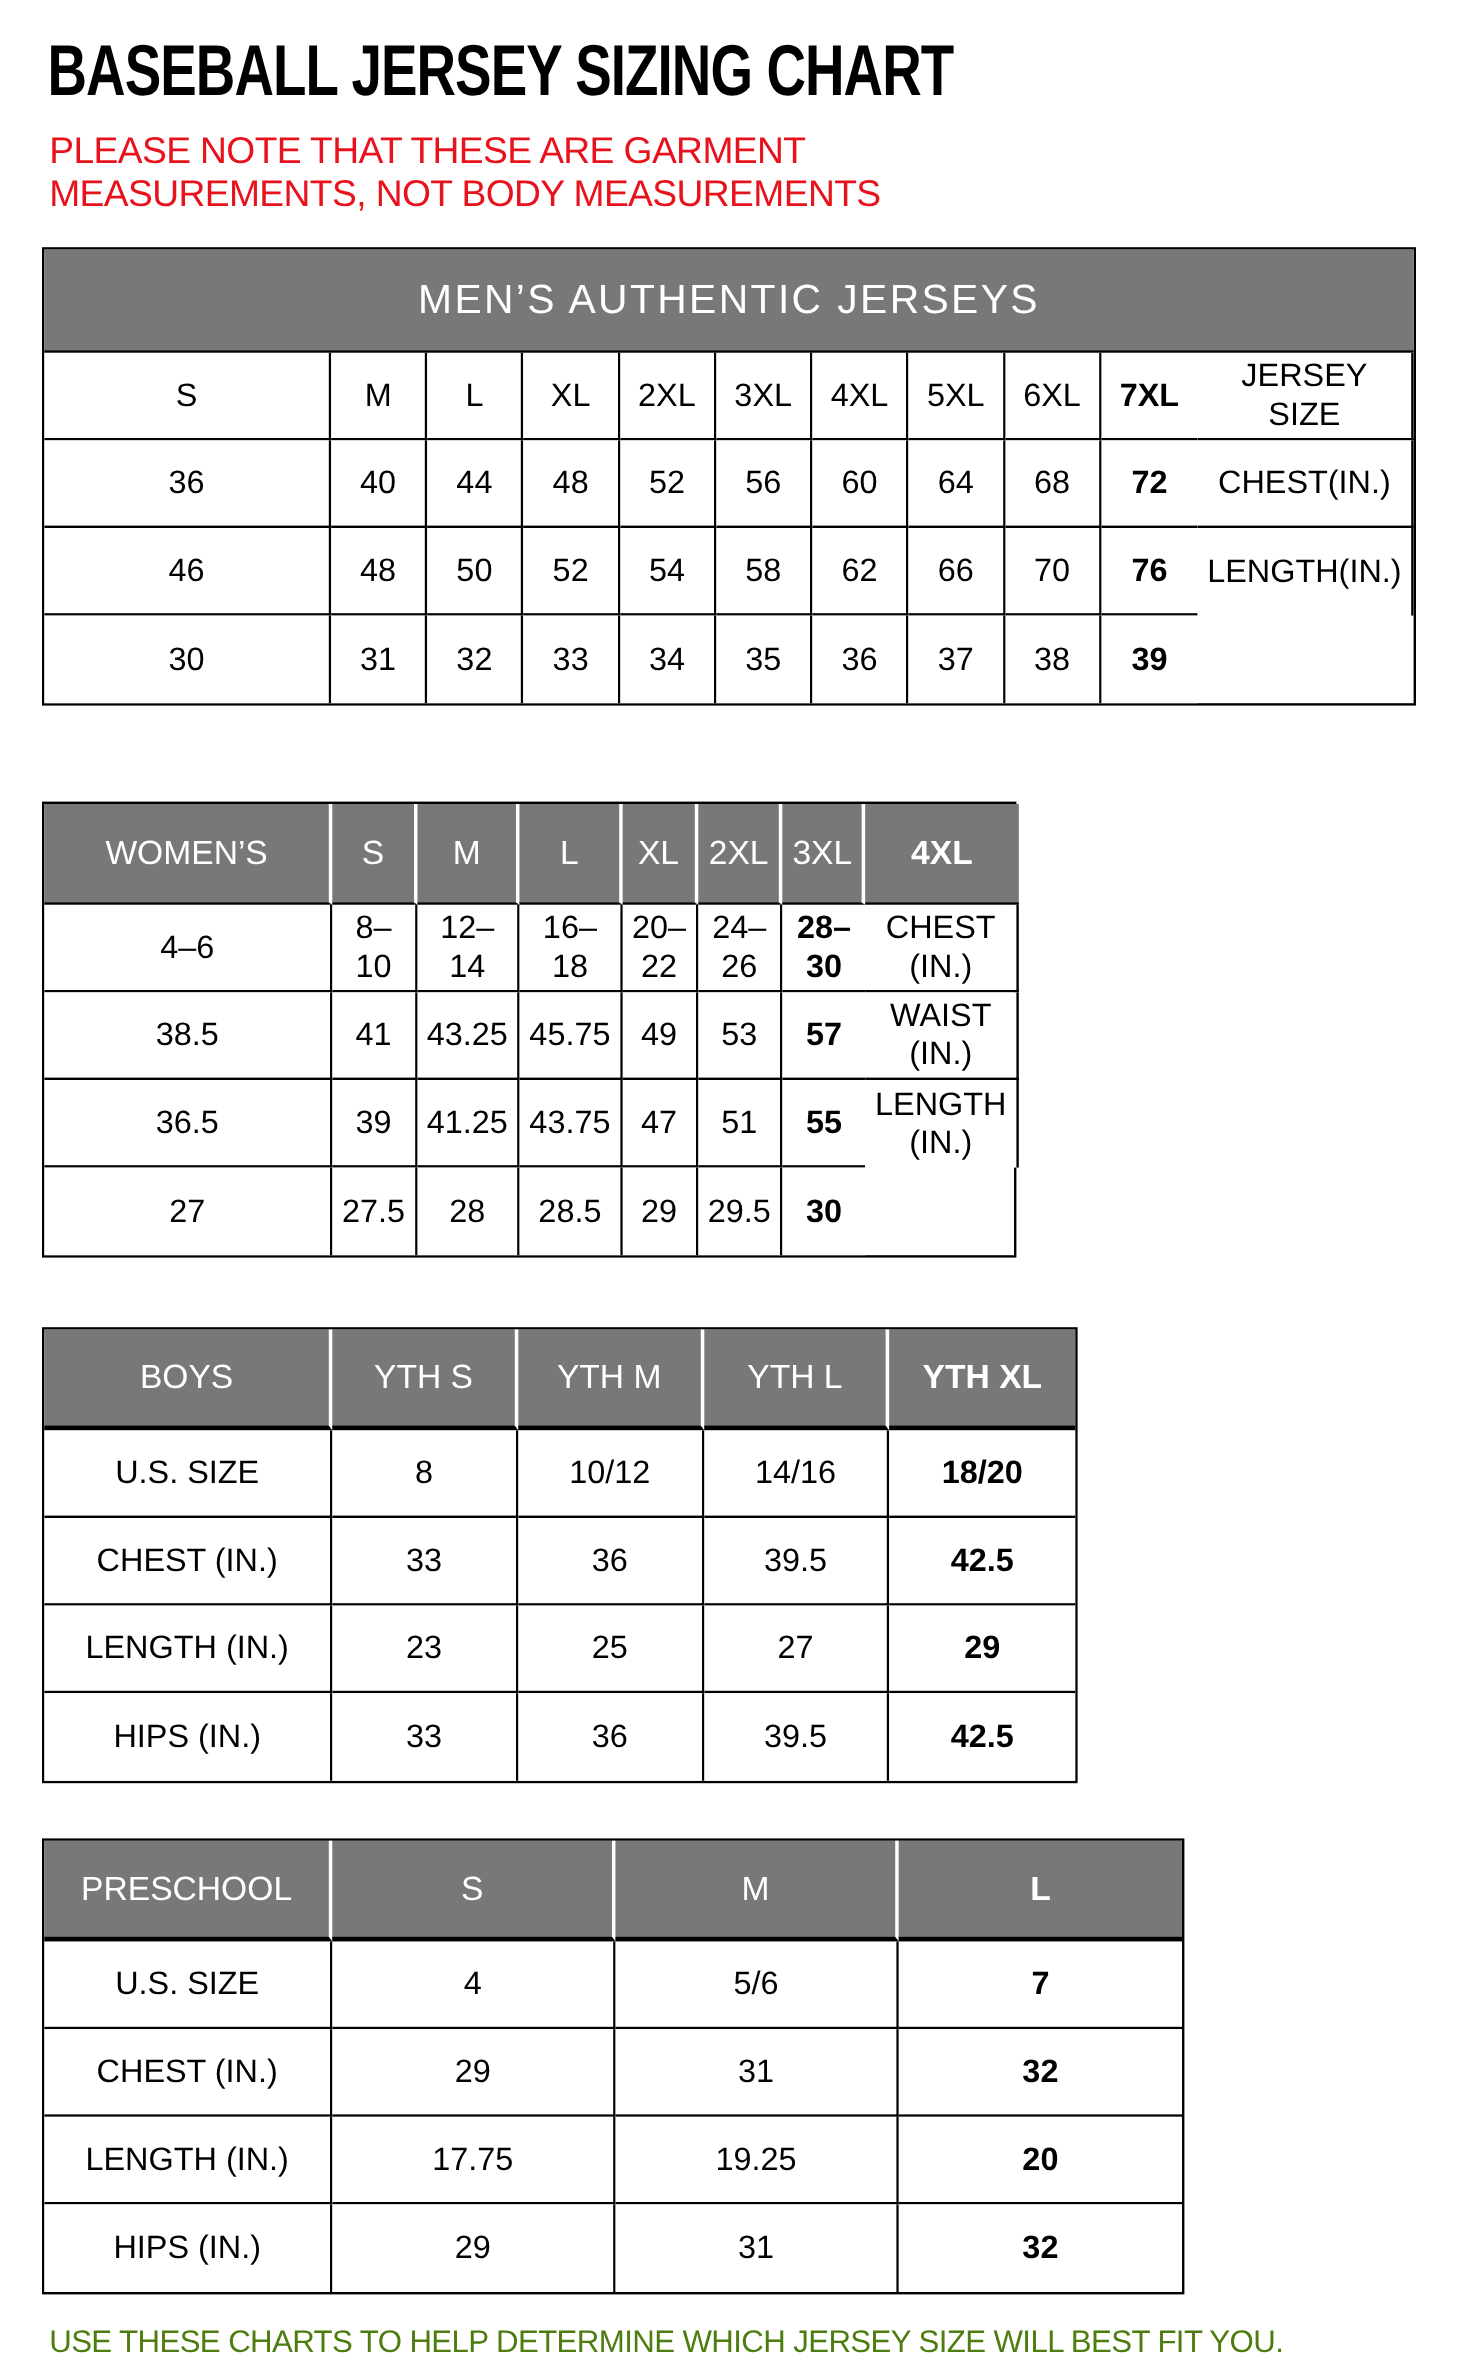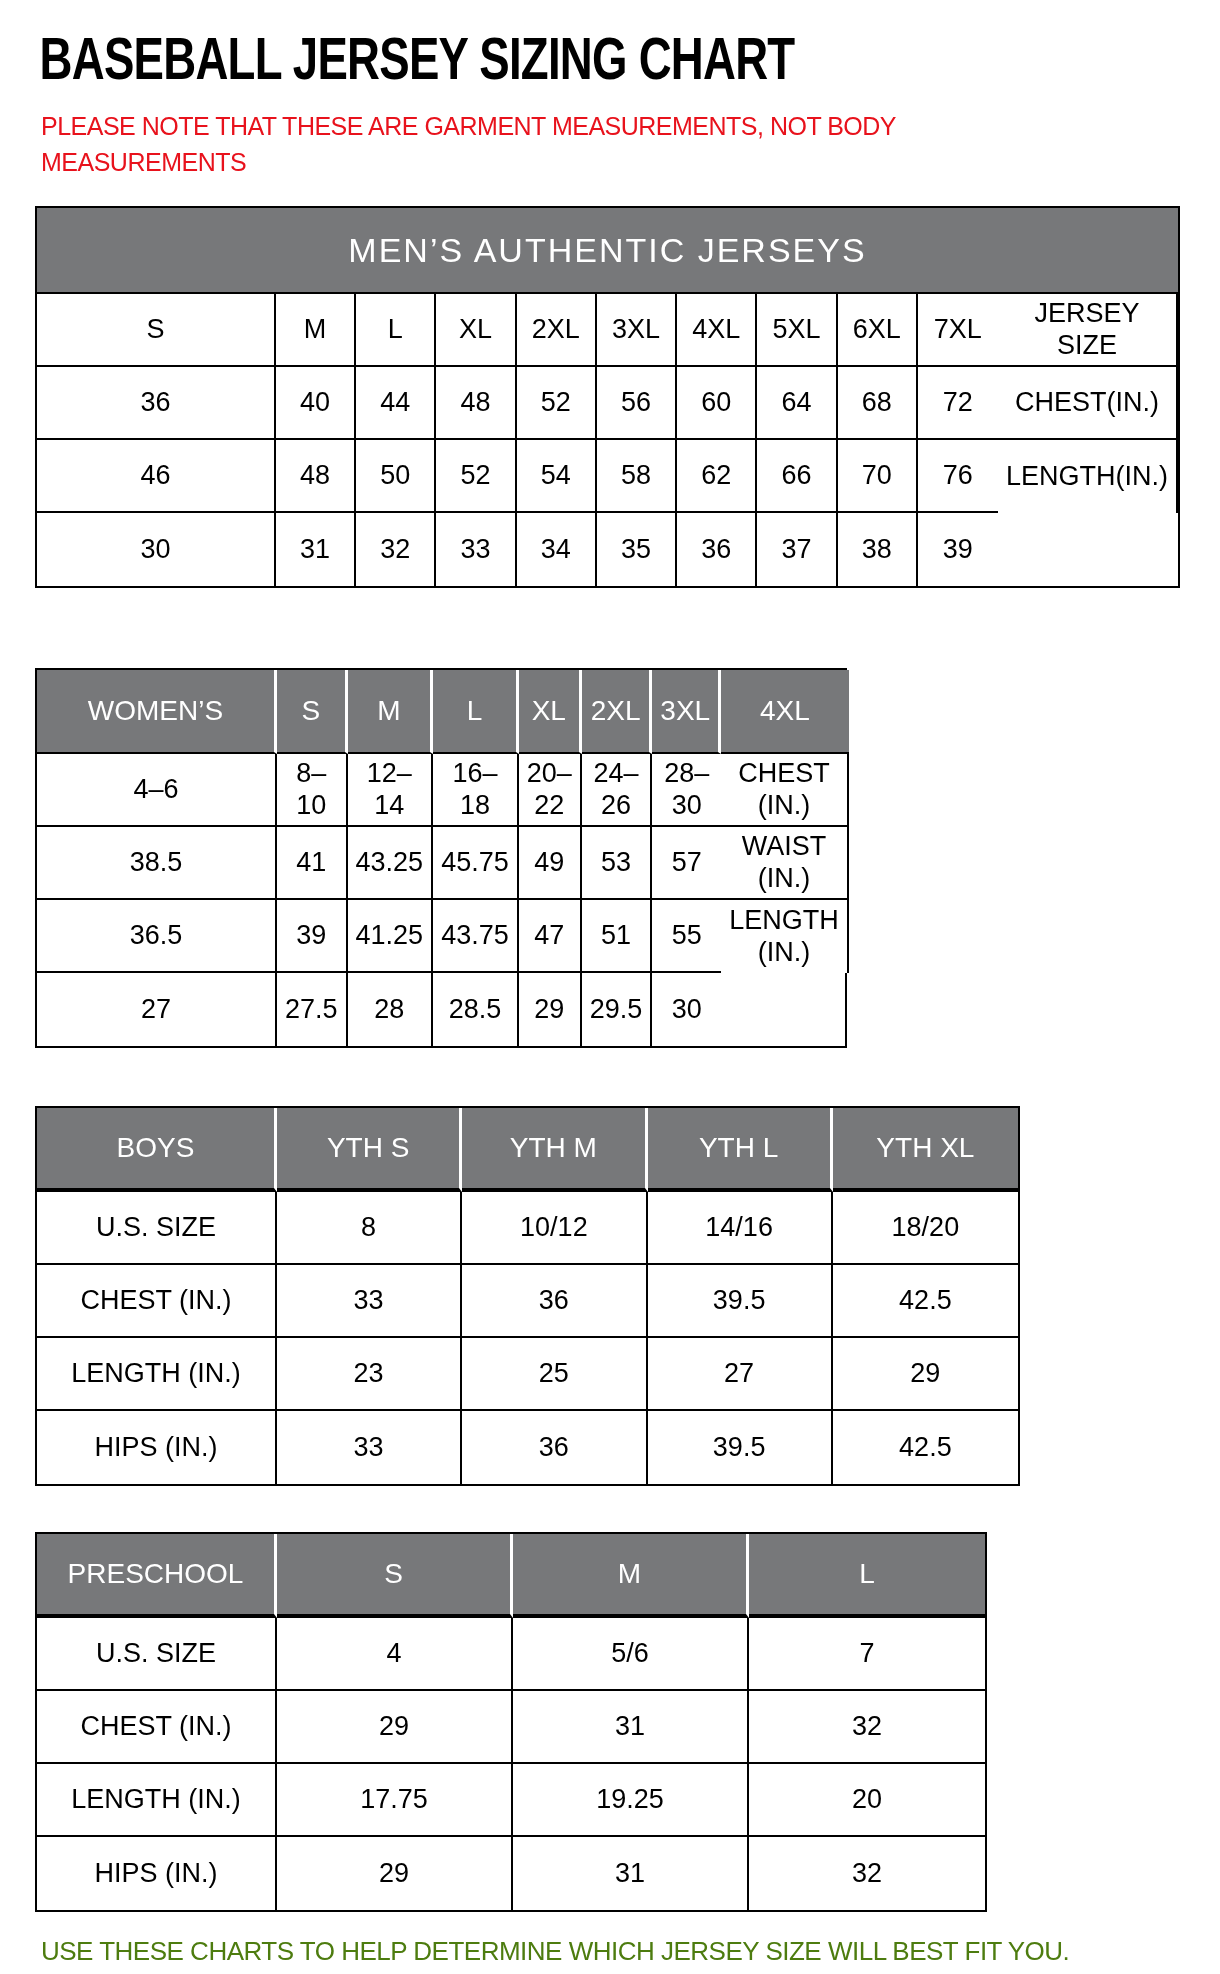--- a/index.html
+++ b/index.html
@@ -6,36 +6,36 @@
   html, body { background: #ffffff; }
   body { width: 1220px; font-family: "Liberation Sans", sans-serif; color: #000; }
   .page { width: 1220px; min-height: 1974px; padding: 24px 0 10px 35px; overflow: hidden; }
 
   .title {
     font-size: 60px; font-weight: bold; letter-spacing: -1px;
     transform: scaleX(0.76); transform-origin: left center;
     white-space: nowrap; padding-left: 6px; line-height: 70px; color: #000;
   }
   .note {
-    color: #e8121c; font-size: 25px; line-height: 36px; letter-spacing: -0.5px;
+    color: #e8121c; font-size: 31px; line-height: 36px; letter-spacing: -0.5px;
     max-width: 900px; margin-top: 14px; padding-left: 6px; font-weight: 400;
   }
 
   .tbl { display: grid; border: 2px solid #000; background: #fff; }
   .tbl-mens      { width: 1145px; grid-template-columns: 239px repeat(10, 1fr); grid-template-rows: 86px repeat(4, 73px); margin-top: 26px; }
   .tbl-womens    { width: 812px; grid-template-columns: 240px repeat(7, 1fr);  grid-template-rows: 84px repeat(4, 73px); margin-top: 80px; }
-  .tbl-boys      { width: 985px;  grid-template-columns: 240px repeat(4, 1fr);  grid-template-rows: 84px repeat(4, 73px); margin-top: 58px; }
+  .tbl-boys      { width: 863px;  grid-template-columns: 240px repeat(4, 1fr);  grid-template-rows: 84px repeat(4, 73px); margin-top: 58px; }
   .tbl-preschool { width: 952px;  grid-template-columns: 240px repeat(3, 1fr);  grid-template-rows: 84px repeat(4, 73px); margin-top: 46px; }
 
   .cell {
     display: flex; align-items: center; justify-content: center; text-align: center;
     font-size: 27px; line-height: 1.15; padding: 0 8px; background: #fff;
     border-right: 2px solid #000; border-bottom: 2px solid #000;
   }
-  .lc { border-right: none; }
+  .lc { border-right: none; font-weight: bold; }
   .lr { border-bottom: none; }
 
   .banner {
     grid-column: 1 / -1; background: #77787a; color: #fff;
     display: flex; align-items: center; justify-content: center;
     font-size: 34px; letter-spacing: 2px; border-bottom: 2px solid #000;
   }
   .hdr {
     background: #77787a; color: #fff; font-size: 28px;
     border-right: 3px solid #fff; border-bottom: 2px solid #000;

